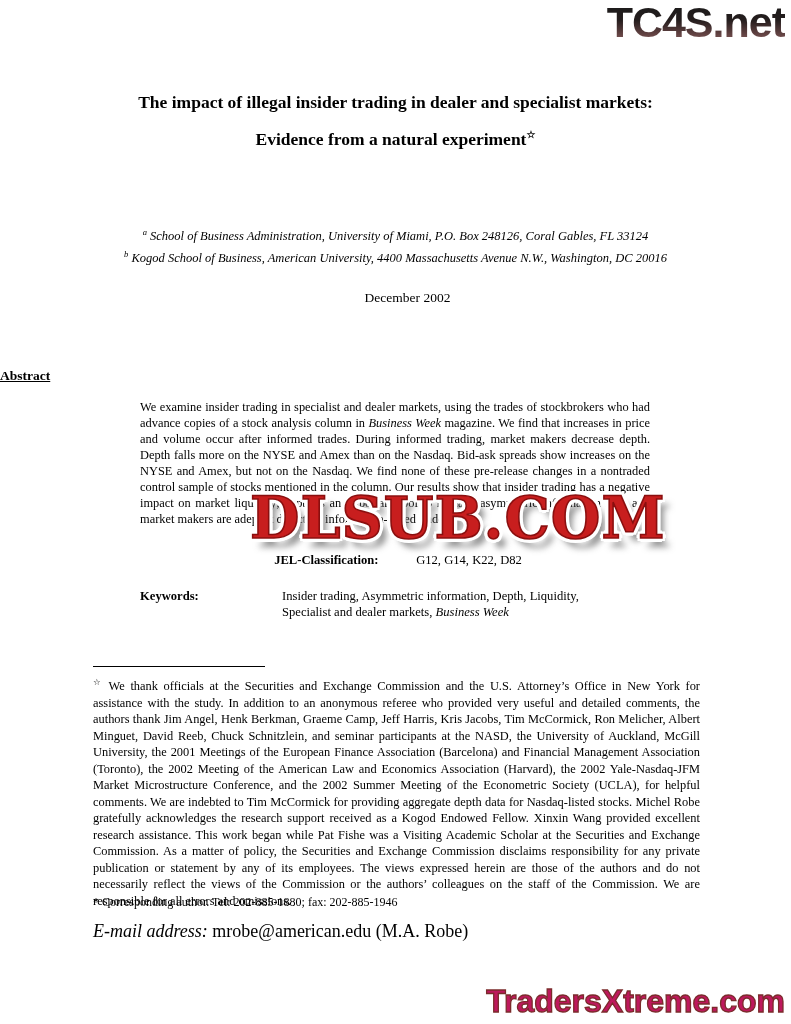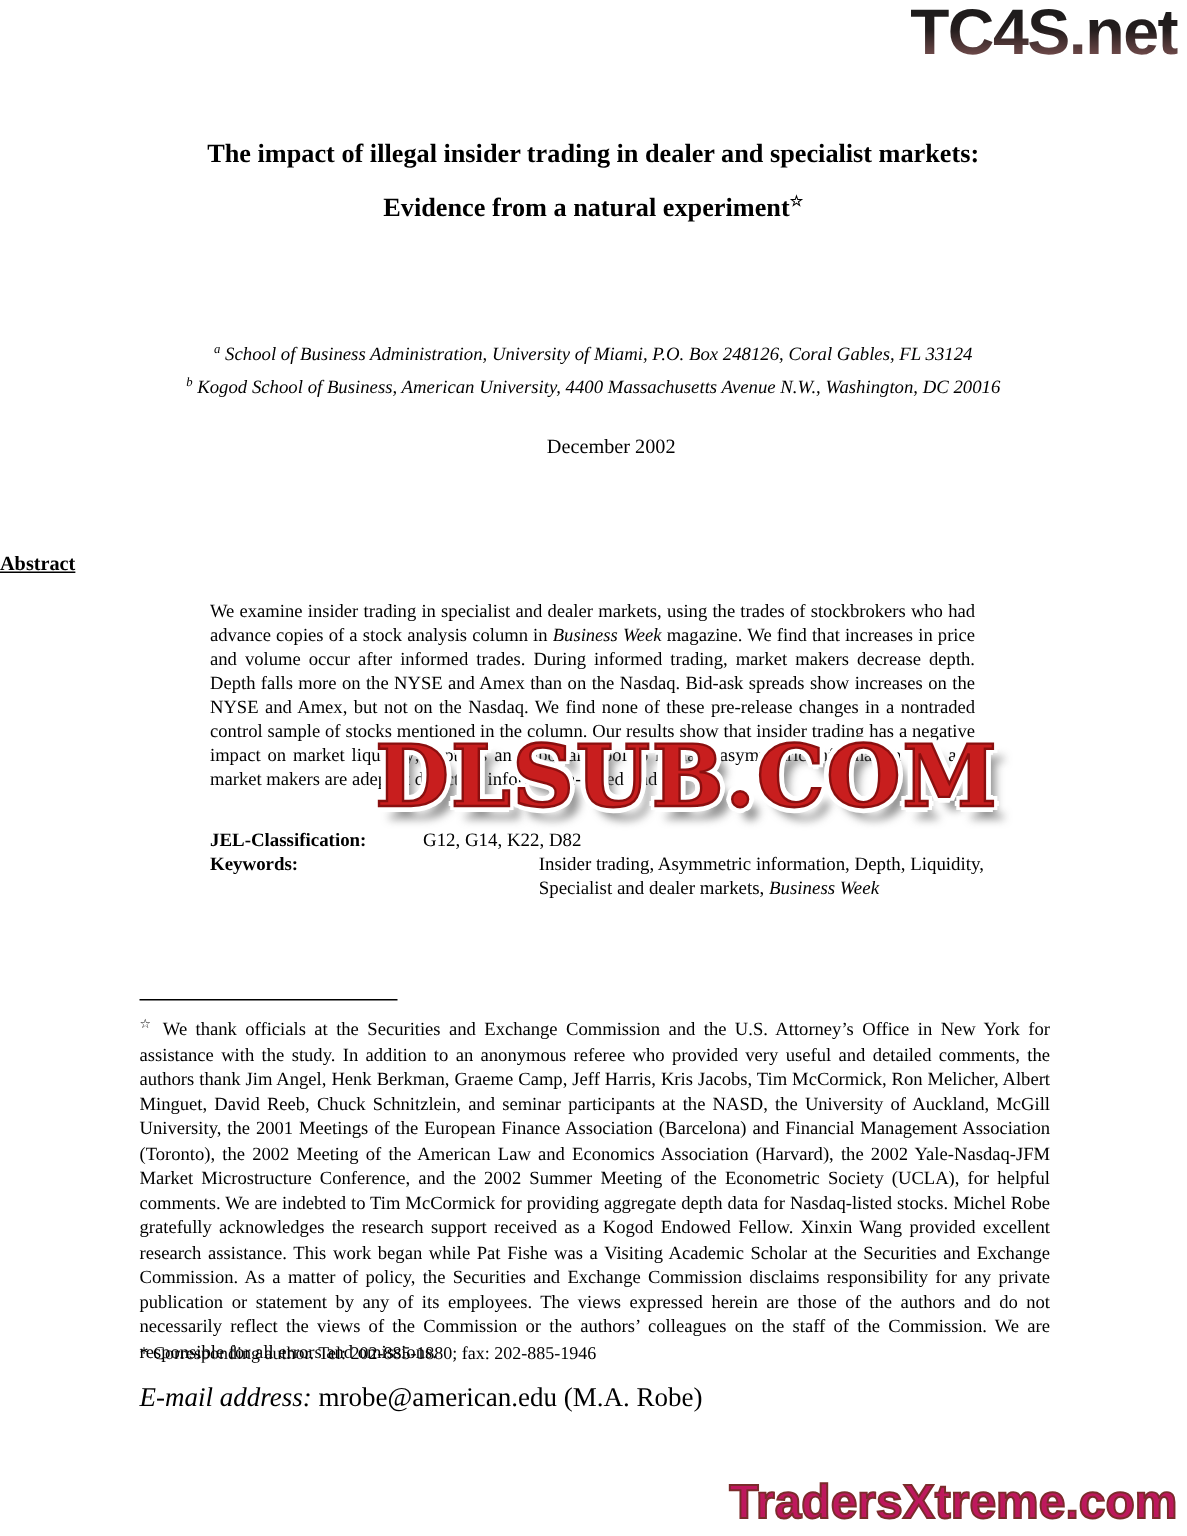--- a/index.html
+++ b/index.html
@@ -59,22 +59,22 @@
 
   .abstract-heading { position:absolute; top:368px; left:0; width:791px; text-align:left;
     font-weight:bold; font-size:13.5px; }
   .abstract-heading span { text-decoration:underline; }
 
   .abstract-body { position:absolute; top:399px; left:140px; width:510px;
     font-size:12.4px; line-height:16px; text-align:justify; }
   .it { font-style:italic; }
 
   .meta-row { position:absolute; left:140px; width:516px; display:flex; font-size:12.6px; line-height:16px; }
-  .jel-row { top:552px; }
-  .kw-row { top:568px;justify-content:space-between; }
+  .jel-row { top:552px;justify-content:center; }
+  .kw-row { top:588px; }
   .meta-label { flex:0 0 142px; font-weight:bold; }
 
   .footnote-rule { position:absolute; top:666px; left:93px; width:172px; height:0;
     border-top:1.7px solid #000; }
   .footnote { position:absolute; top:674px; left:93px; width:607px;
     font-size:12.4px; line-height:16.5px; text-align:justify; }
   .footnote sup { font-size:8.5px; }
   .corresponding { position:absolute; top:895px; left:93px; width:607px; font-size:12px; }
   .email { position:absolute; top:921px; left:93px; width:607px; font-size:18px; }
 </style>

